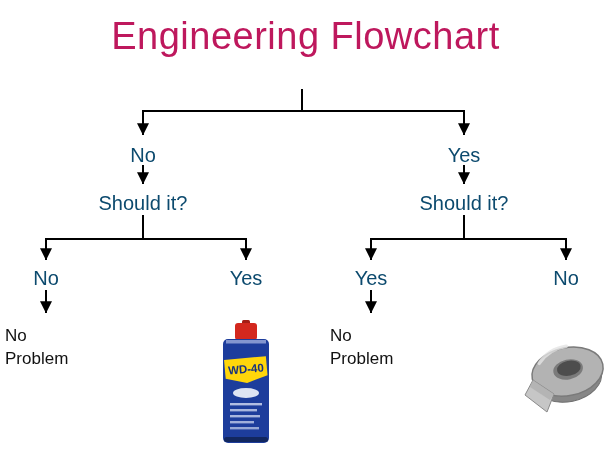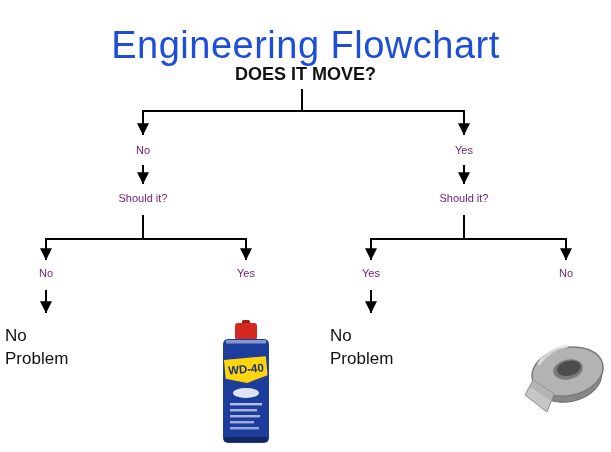--- a/index.html
+++ b/index.html
@@ -10,27 +10,27 @@
     position: relative;
     width: 611px;
     height: 452px;
     background: #ffffff;
     overflow: hidden;
     margin: 0 auto;
   }
 
   .title {
     position: absolute;
-    top: 24px;
+    top: 15px;
     left: 0;
     width: 100%;
     text-align: center;
     font-size: 38px;
     letter-spacing: 0.5px;
-    color: #1d4ed8;
+    color: #be185d;
   }
 
   .root-question {
     position: absolute;
     top: 64px;
     left: 0;
     width: 100%;
     text-align: center;
     font-size: 18px;
     font-weight: bold;
@@ -41,23 +41,23 @@
     position: absolute;
     left: 0; top: 0;
     width: 611px; height: 452px;
     pointer-events: none;
   }
   .connectors line { stroke: var(--line, #000); stroke-width: 2; stroke-linecap: square; }
 
   .node-label {
     position: absolute;
     transform: translateX(-50%);
-    font-size: 11px;
+    font-size: 20px;
     white-space: nowrap;
-    color: #701a75;
+    color: #0c4a6e;
   }
 
   .result-label {
     position: absolute;
     transform: translateX(-50%);
     width: 82px;
     text-align: left;
     font-size: 17px;
     line-height: 1.35;
     color: #111;
@@ -66,21 +66,20 @@
   .wd40-can { position: absolute; left: 216px; top: 320px; width: 60px; height: 125px; }
   .duct-tape { position: absolute; left: 520px; top: 334px; width: 90px; height: 86px; }
 </style>
 </head>
 <body>
 
 <div class="canvas">
 
   <div class="title">Engineering Flowchart</div>
 
-  <div class="root-question">DOES IT MOVE?</div>
 
   <svg class="connectors" viewBox="0 0 611 452" xmlns="http://www.w3.org/2000/svg">
     <defs>
       <marker id="arrow" viewBox="0 0 10 10" refX="9" refY="5" markerWidth="6" markerHeight="6" orient="auto-start-reverse">
         <path d="M0,0 L10,5 L0,10 z" fill="#000"></path>
       </marker>
     </defs>
 
     <line x1="302" y1="90" x2="302" y2="111"></line>
     <line x1="143" y1="111" x2="464" y2="111"></line>

